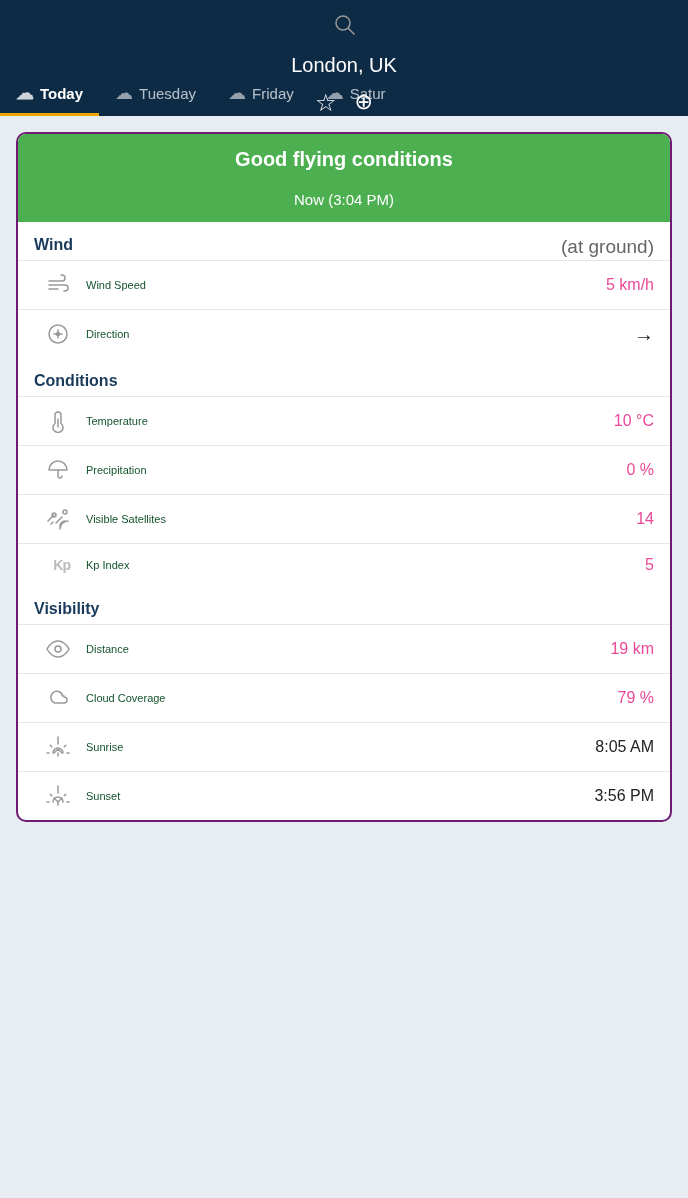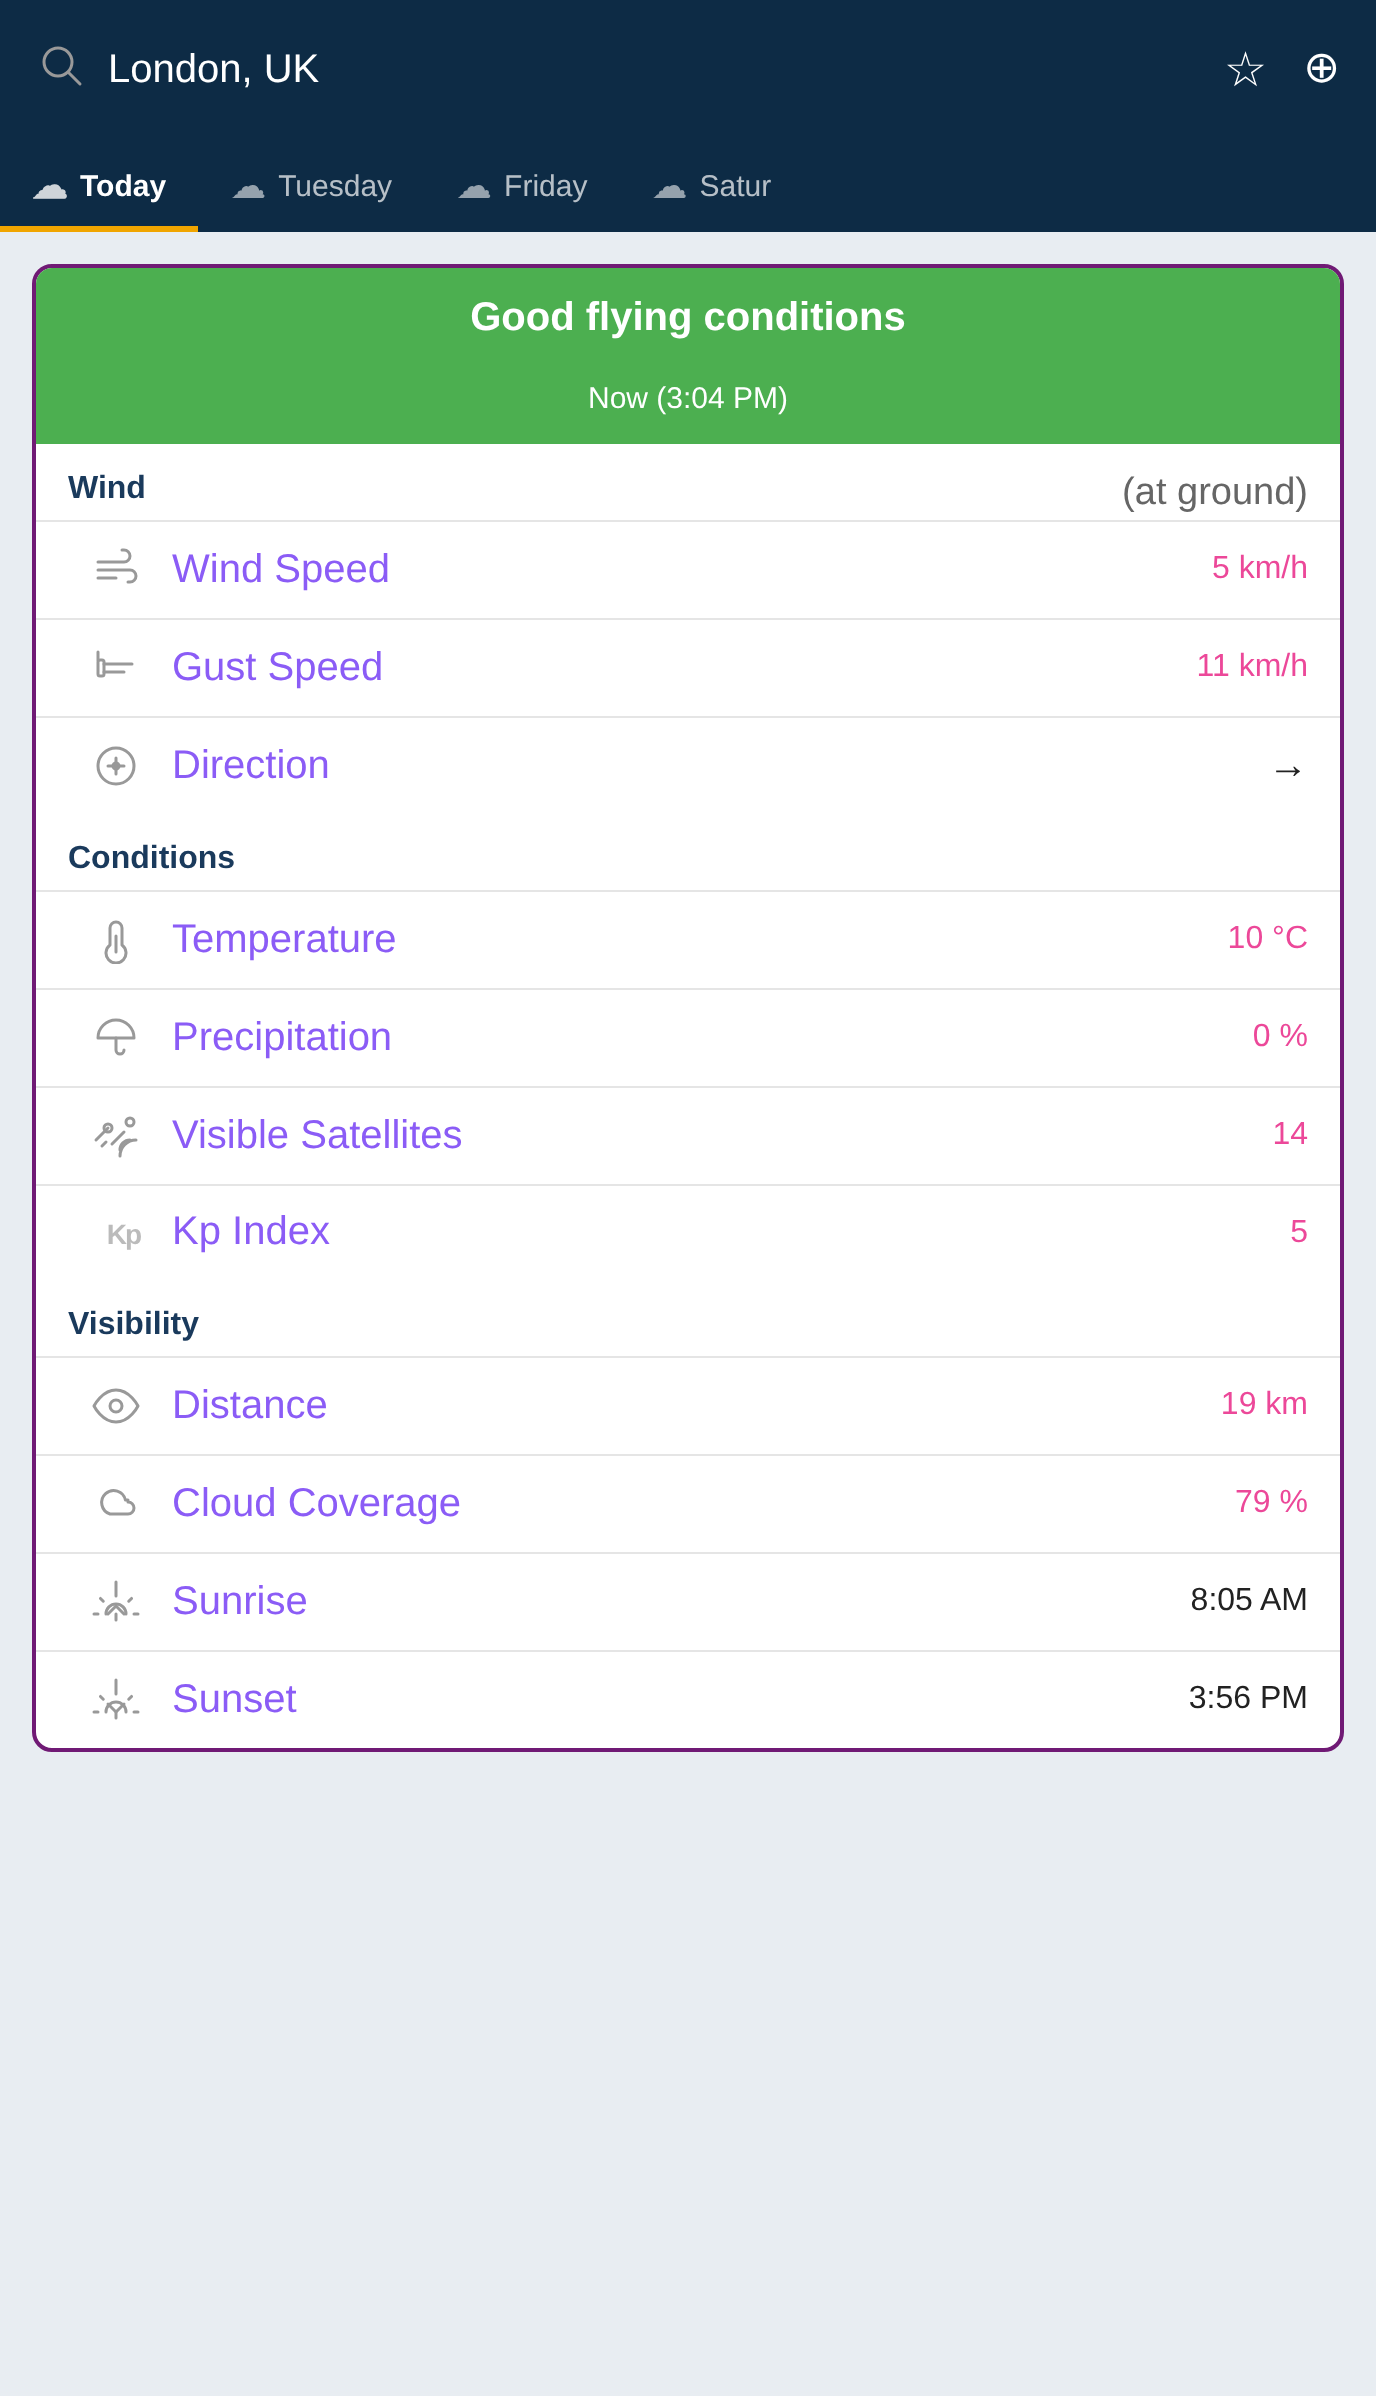--- a/index.html
+++ b/index.html
@@ -11,20 +11,21 @@
     }
 
     
     .header {
       background: #0d2b45;
       padding: 12px 18px;
       display: flex;
       align-items: center;
       gap: 12px;
       height: 70px;
+      flex-direction: column;
     }
     .search-icon-wrap {
       color: white;
       font-size: 22px;
     }
     .header-location {
       flex: 1;
       color: white;
       font-size: 20px;
       font-weight: 500;
@@ -126,22 +127,22 @@
       width: 36px;
       display: flex;
       align-items: center;
       justify-content: flex-end;
       color: #999;
       font-size: 20px;
       flex-shrink: 0;
     }
     .row-label {
       flex: 1;
-      font-size: 20px;
-      color: #8b5cf6;
+      font-size: 11px;
+      color: #14532d;
     }
     .row-value {
       font-size: 16px;
       font-weight: 500;
     }
     .row-value.green {
       color: #ec4899;
     }
     .row-value.dark {
       color: #222;
@@ -212,32 +213,20 @@
         <svg viewBox="0 0 24 24">
           <path d="M3 8h13a3 3 0 0 0 0-6H15"></path>
           <path d="M3 12h16a3 3 0 0 1 0 6h-1"></path>
           <path d="M3 16h9"></path>
         </svg>
       </div>
       <span class="row-label">Wind Speed</span>
       <span class="row-value green">5 km/h</span>
     </div>
 
-    <div class="data-row">
-      <div class="row-icon">
-        <svg viewBox="0 0 24 24">
-          <rect x="3" y="8" width="3" height="8" rx="1" stroke="#999" stroke-width="1.5"></rect>
-          <line x1="6" y1="10" x2="20" y2="10"></line>
-          <line x1="6" y1="14" x2="16" y2="14"></line>
-          <line x1="3" y1="8" x2="3" y2="4"></line>
-        </svg>
-      </div>
-      <span class="row-label">Gust Speed</span>
-      <span class="row-value green">11 km/h</span>
-    </div>
 
     <div class="data-row">
       <div class="row-icon">
         <svg viewBox="0 0 24 24">
           <circle cx="12" cy="12" r="9"></circle>
           <line x1="12" y1="8" x2="12" y2="10"></line>
           <line x1="12" y1="14" x2="12" y2="16"></line>
           <line x1="8" y1="12" x2="10" y2="12"></line>
           <line x1="14" y1="12" x2="16" y2="12"></line>
           <circle cx="12" cy="12" r="1.5" fill="#999"></circle>

